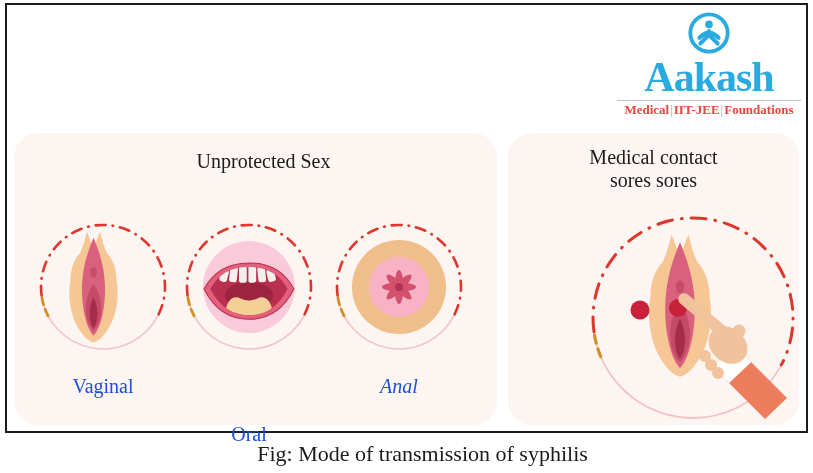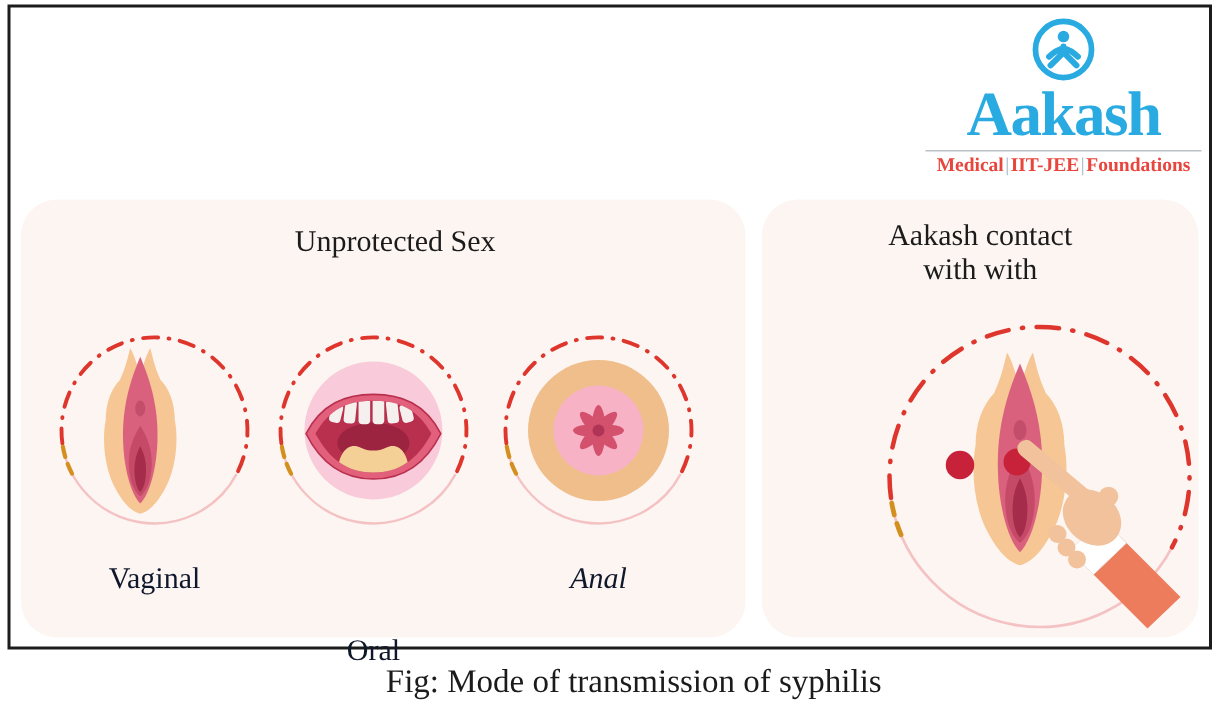--- a/index.html
+++ b/index.html
@@ -23,21 +23,21 @@
   .panel-title{
     width:100%;
     text-align:center;
     font-size:20px;
     color:#1b1b1b;
     line-height:23px;
   }
   .item-label{
     text-align:center;
     font-size:20px;
-    color:#0f172a;
+    color:#1d4ed8;
   }
   .caption{
     left:16px;top:441px;width:813px;
     text-align:center;
     font-size:22px;
     color:#1b1b1b;
   }
   
   .logo{
     left:616px;top:10px;width:186px;
@@ -163,22 +163,22 @@
       </g>
       <circle cx="65" cy="68" r="4" fill="#B03456"></circle>
     </g>
   </svg>
 
   <div class="abs item-label" style="left:38px;top:375px;width:130px;">Vaginal</div>
   <div class="abs item-label" style="left:184px;top:375px;width:130px;margin-top:48px;">Oral</div>
   <div class="abs item-label" style="left:334px;top:375px;width:130px;font-style:italic;">Anal</div>
 
   <div class="abs panel" style="left:508px;top:133px;width:291px;height:292px;"></div>
-  <div class="abs panel-title" style="left:508px;top:146px;width:291px;">Aakash contact</div>
-  <div class="abs panel-title" style="left:508px;top:169px;width:291px;">with with</div>
+  <div class="abs panel-title" style="left:508px;top:146px;width:291px;">Medical contact</div>
+  <div class="abs panel-title" style="left:508px;top:169px;width:291px;">sores sores</div>
 
   <svg class="abs" style="left:588px;top:212px" width="210" height="216" viewBox="0 0 210 216">
     <g>
       <path d="M6.0,119.9 A100,100 0 0 0 193.3,152.9" fill="none" stroke="#F4C2C3" stroke-width="1.8"></path>
       <path d="M6.0,119.9 A100,100 0 1 1 193.3,152.9" fill="none" stroke="#DE352C" stroke-width="3" stroke-dasharray="15 9 0.8 9" stroke-linecap="round"></path>
       <path d="M6.5,123.4 A100,100 0 0 0 15.1,149.8" fill="none" stroke="#D4901F" stroke-width="3.2" stroke-dasharray="8 6" stroke-linecap="round"></path>
     </g>
     <use href="#vulvaShape" transform="translate(55,20.5) scale(1.233)"></use>
     <circle cx="52" cy="98" r="9.5" fill="#C8213A"></circle>
     <circle cx="90" cy="96" r="9" fill="#C8213A"></circle>

